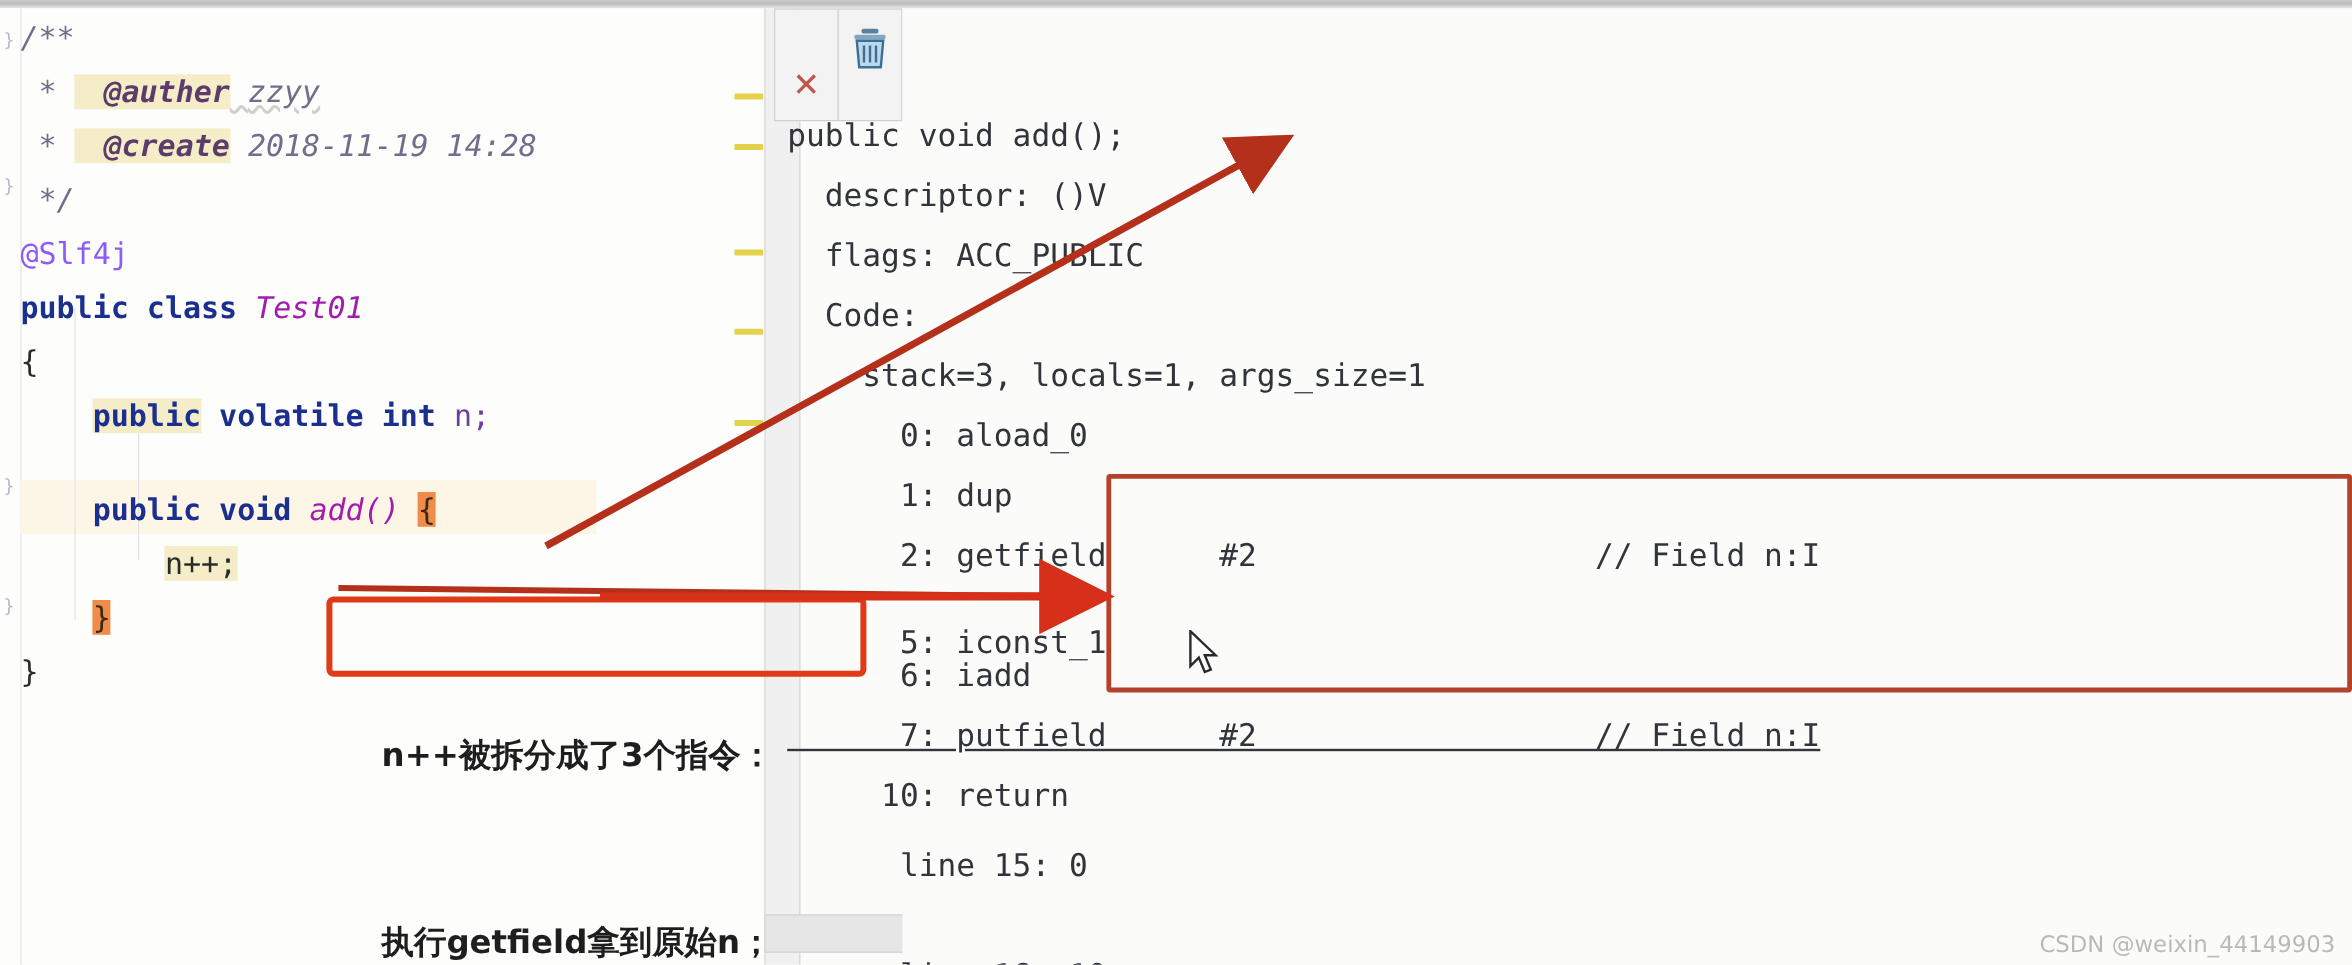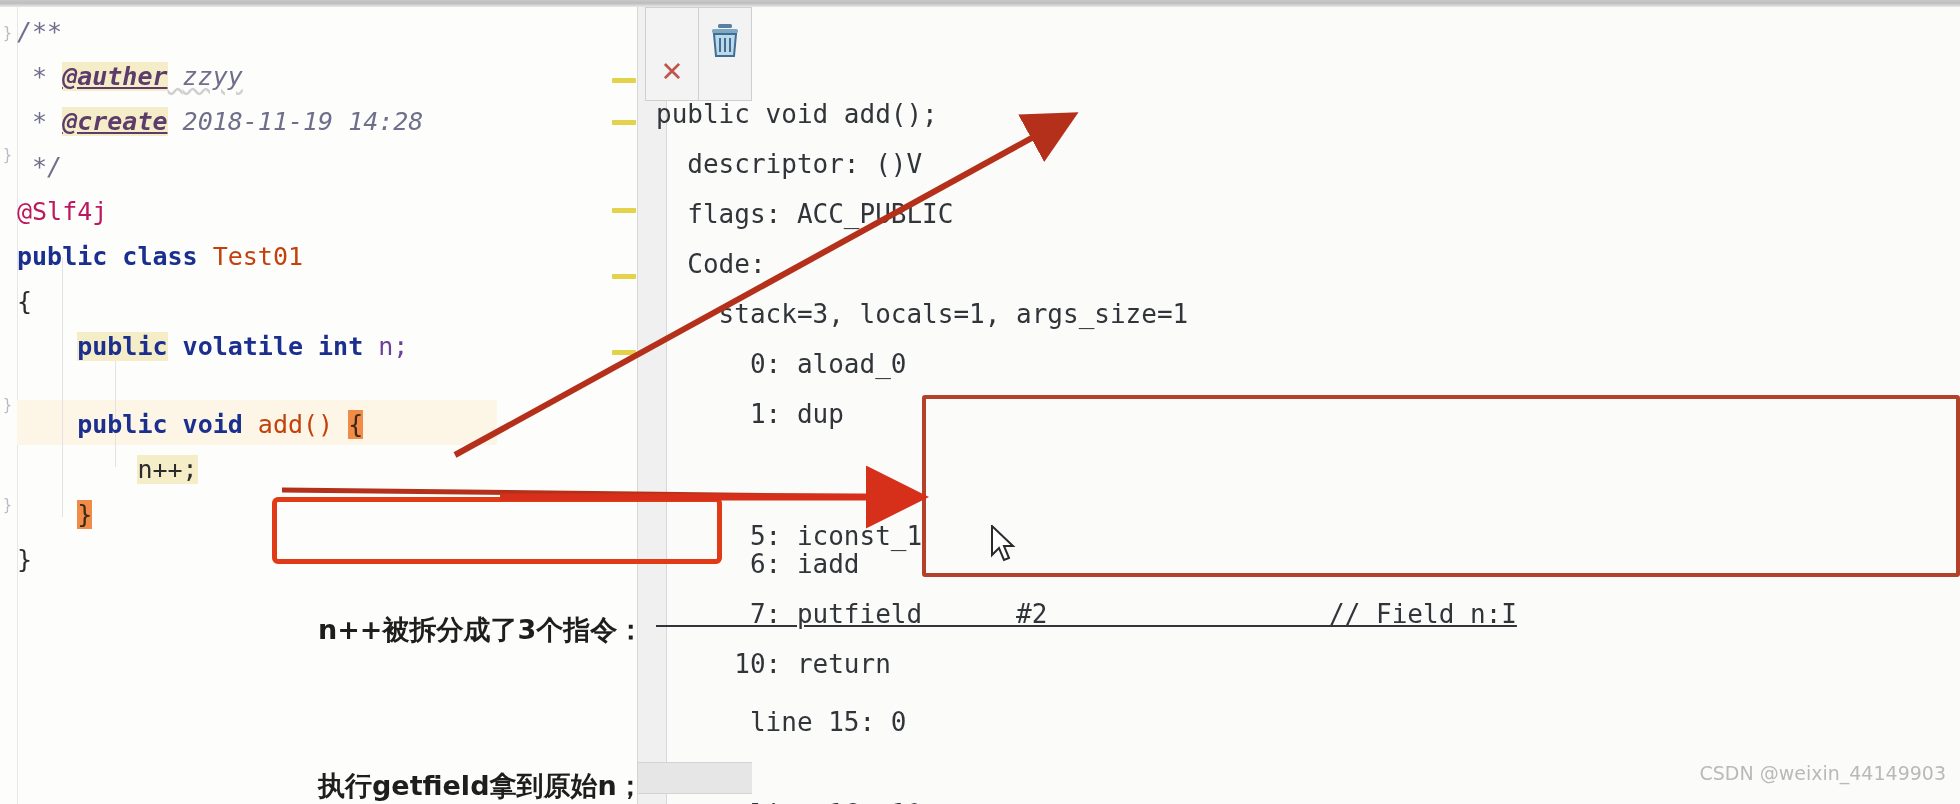--- a/index.html
+++ b/index.html
@@ -20,24 +20,24 @@
   .editor-left-rail{position:absolute;left:0;top:0;width:17px;height:797px;background:#fdfdfc;
     border-right:1px solid #e7e7e7;}
   .fold{position:absolute;left:3px;width:10px;height:16px;color:#b9b9c4;font-size:15px;
     line-height:16px;font-family:"DejaVu Sans Mono",monospace;}
 
   .code{position:absolute;left:17px;top:0;width:480px;height:797px;
     font-size:25px;line-height:50px;white-space:pre;color:#2b2b2b;}
   .ln{position:absolute;left:0;white-space:pre;}
   .kw{color:#1b2f8f;font-weight:bold;}
   .cm{color:#6f6f8c;font-style:italic;}
-  .tag{color:#5b3c6b;font-style:italic;font-weight:bold;text-decoration:underline;}
+  .tag{color:#5b3c6b;font-style:italic;font-weight:bold;padding-left:24px;}
   .hl{background:#f5edc8;}
-  .ann{color:#be185d;}
-  .typ{color:#c2410c;}
+  .ann{color:#8b5cf6;}
+  .typ{color:#a21caf;font-style:italic;}
   .var{color:#6b3f9e;}
   .plain{color:#2b2b2b;}
   .sq{ text-decoration:underline wavy #cfcfcf; }
   .caretline{position:absolute;left:17px;width:480px;height:45px;background:#fdf5e6;}
   .selbrace{background:#f08b4a;color:#3a2a10;}
   .vline{position:absolute;width:1px;background:#e3e3e3;}
 
   
   .gutterstrip{position:absolute;left:637px;top:7px;width:28px;height:797px;background:#f0f0f0;
     border-left:1px solid #d8d8d8;border-right:1px solid #d8d8d8;}
@@ -72,21 +72,21 @@
   .bcbox{position:absolute;left:922px;top:395px;width:1038px;height:182px;
     border:4px solid #b4422a;border-radius:3px;box-sizing:border-box;}
 
   
   svg.overlay{position:absolute;left:0;top:0;width:1960px;height:804px;pointer-events:none;}
 
   
   .cursor{position:absolute;left:990px;top:525px;}
 
   
-  .watermark{position:absolute;right:14px;bottom:20px;font-size:19px;color:#b9b9b9;
+  .watermark{position:absolute;right:14px;bottom:6px;font-size:19px;color:#b9b9b9;
     font-family:"DejaVu Sans","Liberation Sans",sans-serif;}
 
   
   .nub{position:absolute;left:637px;top:762px;width:120px;height:30px;background:#e6e6e6;
     border:1px solid #d3d3d3;}
 </style>
 </head>
 <body>
 
 <div id="stage">
@@ -169,20 +169,21 @@
   <div class="headerrow">        0       5     0  this   Lcom/atguigu/Interview/t</div>
 
   <div class="javap">
     <div class="jl" style="top:132px;left:-96px;">  descriptor: ()V</div>
     <div class="jl" style="top:82px;left:-96px;">public void add();</div>
     <div class="jl" style="top:182px;left:-96px;">  flags: ACC_PUBLIC</div>
     <div class="jl" style="top:232px;left:-96px;text-align:center;">  Code:</div>
     <div class="jl" style="top:282px;left:-96px;">    stack=3, locals=1, args_size=1</div>
     <div class="jl" style="top:332px;left:-96px;">      0: aload_0</div>
     <div class="jl" style="top:382px;left:-96px;">      1: dup</div>
+    <div class="jl" style="top:432px;left:-96px;">      2: getfield      #2                  // Field n:I</div>
     <div class="jl" style="top:504px;left:-96px;">      5: iconst_1</div>
     <div class="jl" style="top:532px;left:-96px;">      6: iadd</div>
     <div class="jl" style="top:582px;left:-96px;text-decoration:underline;">      7: putfield      #2                  // Field n:I</div>
     <div class="jl" style="top:632px;left:-96px;">     10: return</div>
     <div class="jl" style="top:690px;left:-96px;">      line 15: 0</div>
     <div class="jl" style="top:782px;left:-96px;">      line 16: 10</div>
     
   </div>
 
   <div class="bcbox"></div>

